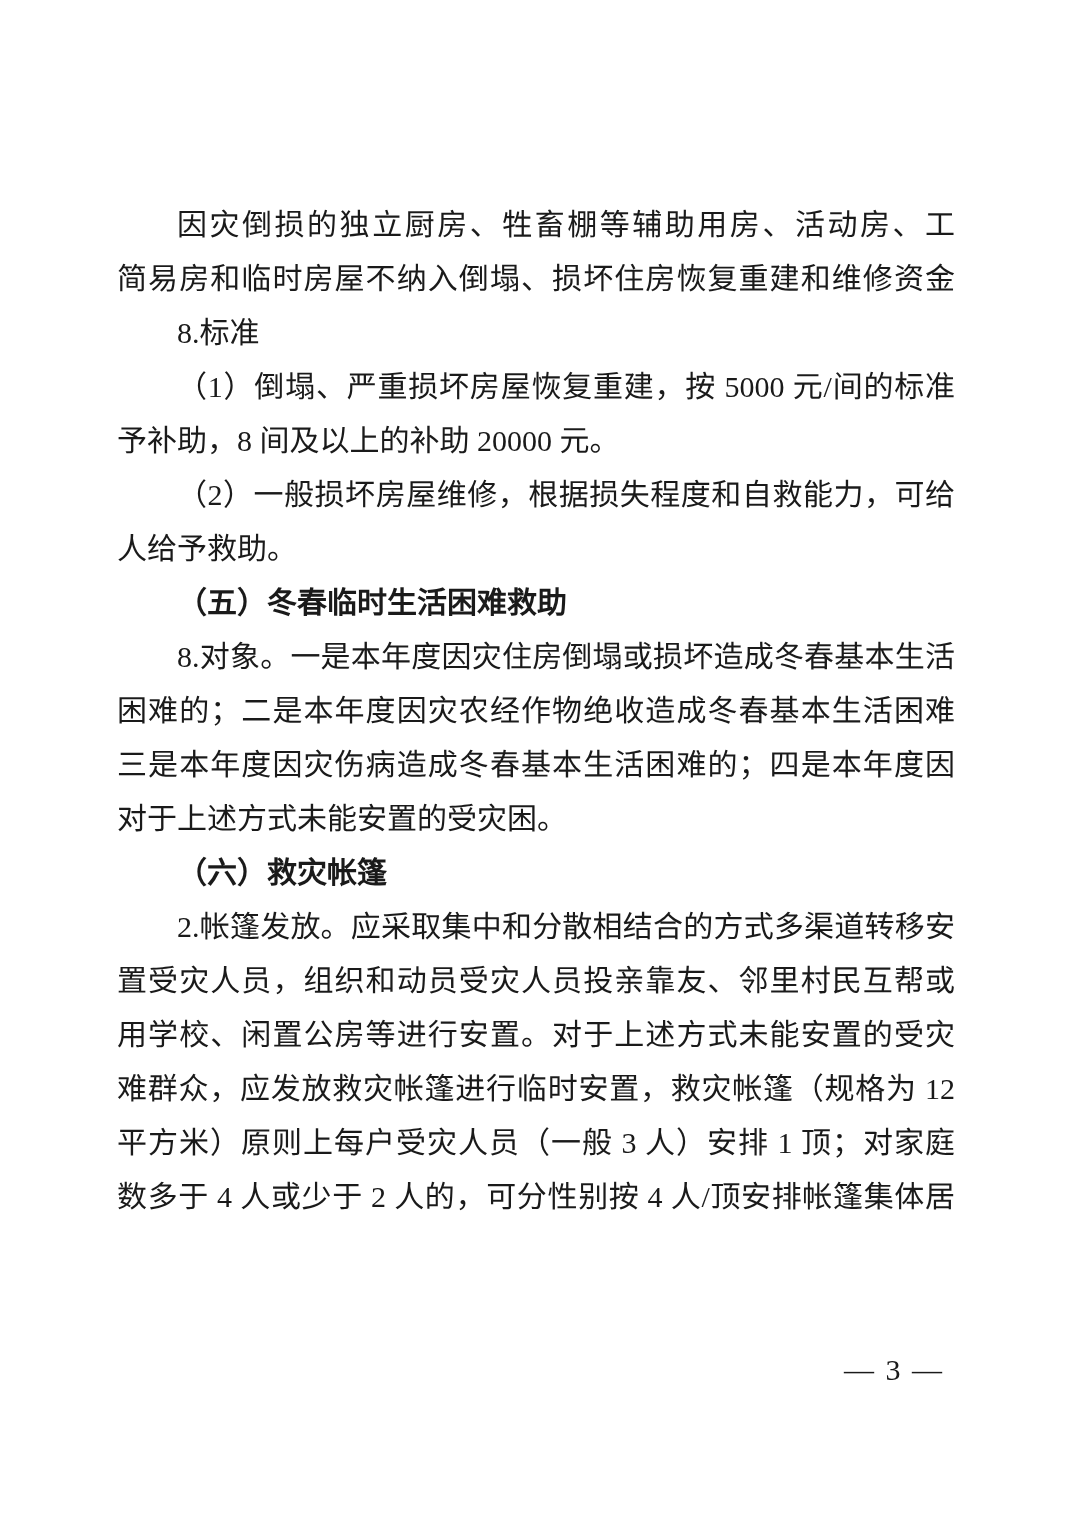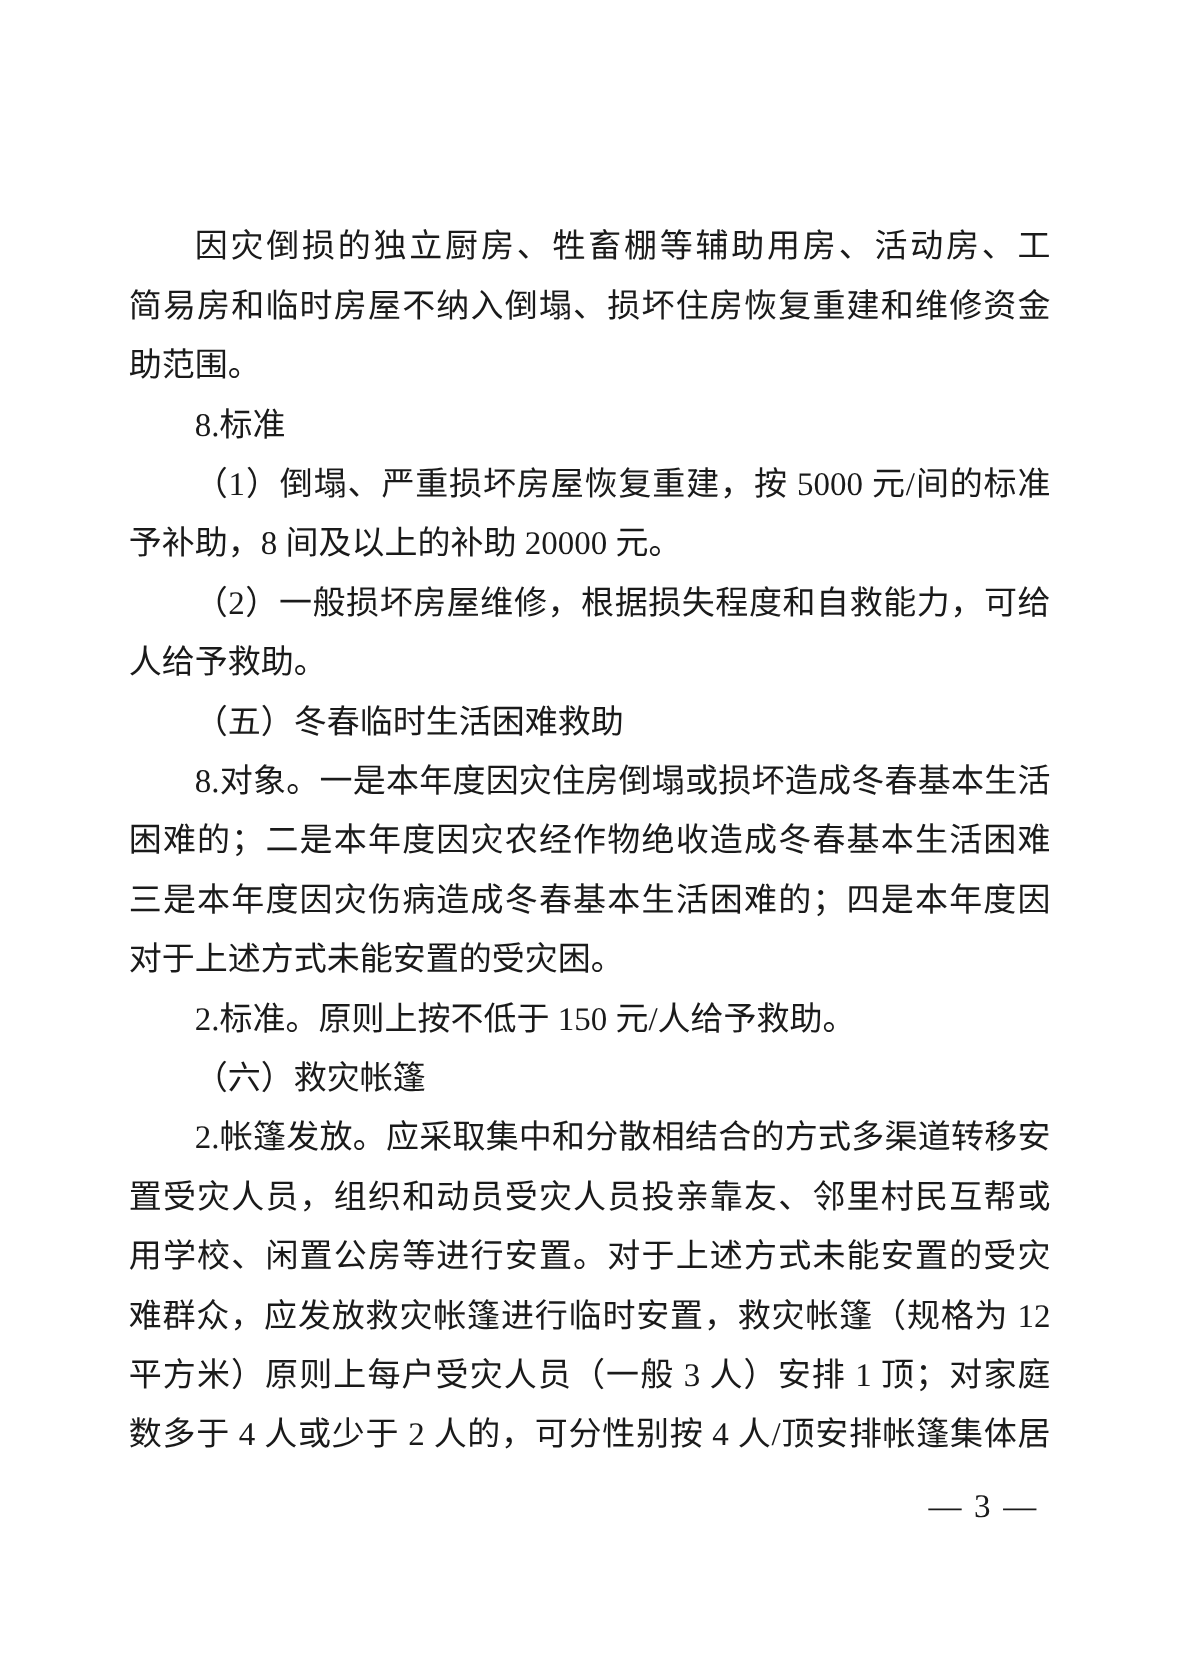--- a/index.html
+++ b/index.html
@@ -35,21 +35,21 @@
     text-indent: 2em;
   }
   .line.fill {
     white-space: normal;
     text-align: justify;
     text-align-last: justify;
     -moz-text-align-last: justify;
     text-justify: inter-character;
   }
   .line.bold {
-    font-weight: normal;
+    font-weight: bold;
   }
   .page-footer {
     position: absolute;
     top: 1348px;
     right: 130px;
     height: 44px;
     line-height: 44px;
   }
   .page-number {
     font-size: 30px;
@@ -57,32 +57,30 @@
     color: #1a1a1a;
   }
 </style>
 </head>
 <body>
 
 <div class="page">
   <main class="doc-body" id="doc-body">
       <div class="line indent fill">因灾倒损的独立厨房、牲畜棚等辅助用房、活动房、工棚、</div>
       <div class="line fill">简易房和临时房屋不纳入倒塌、损坏住房恢复重建和维修资金补</div>
-      <div class="line">助范围。</div>
       <div class="line indent">8.标准</div>
       <div class="line indent fill">（1）倒塌、严重损坏房屋恢复重建，按 5000 元/间的标准给</div>
       <div class="line">予补助，8 间及以上的补助 20000 元。</div>
       <div class="line indent fill">（2）一般损坏房屋维修，根据损失程度和自救能力，可给予</div>
       <div class="line">人给予救助。</div>
       <div class="line indent bold">（五）冬春临时生活困难救助</div>
       <div class="line indent fill">8.对象。一是本年度因灾住房倒塌或损坏造成冬春基本生活</div>
       <div class="line fill">困难的；二是本年度因灾农经作物绝收造成冬春基本生活困难的；</div>
       <div class="line fill">三是本年度因灾伤病造成冬春基本生活困难的；四是本年度因灾</div>
       <div class="line">对于上述方式未能安置的受灾困。</div>
-      <div class="line indent">2.标准。原则上按不低于 150 元/人给予救助。</div>
       <div class="line indent bold">（六）救灾帐篷</div>
       <div class="line indent fill">2.帐篷发放。应采取集中和分散相结合的方式多渠道转移安</div>
       <div class="line fill">置受灾人员，组织和动员受灾人员投亲靠友、邻里村民互帮或利</div>
       <div class="line fill">用学校、闲置公房等进行安置。对于上述方式未能安置的受灾困</div>
       <div class="line fill">难群众，应发放救灾帐篷进行临时安置，救灾帐篷（规格为 12</div>
       <div class="line fill">平方米）原则上每户受灾人员（一般 3 人）安排 1 顶；对家庭人</div>
       <div class="line fill">数多于 4 人或少于 2 人的，可分性别按 4 人/顶安排帐篷集体居住。</div>
     </main>
   <footer class="page-footer">
     <span class="page-number">— 3 —</span>

